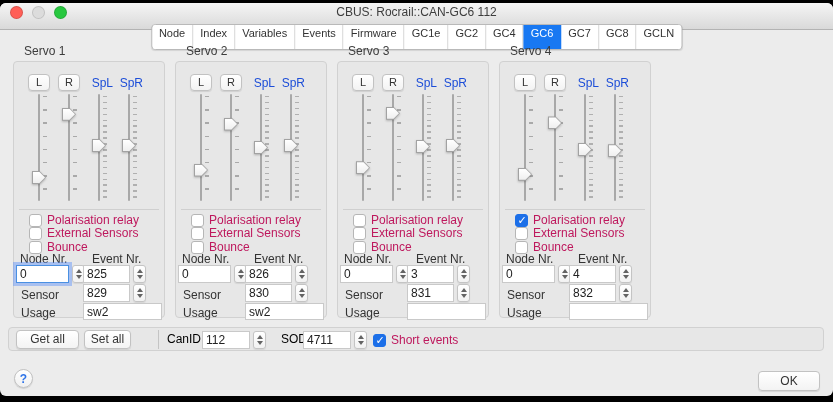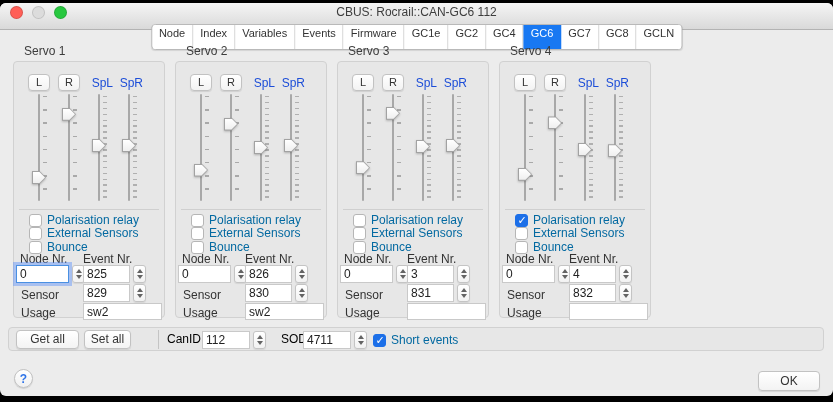--- a/index.html
+++ b/index.html
@@ -84,23 +84,23 @@
   .cb {
     width:13px; height:13px; flex:0 0 13px;
     background:#fff; border:1px solid #b6b6b6; border-radius:3px;
     position:relative;
   }
   .cb.checked { background:var(--check_blue); border-color:var(--check_blue); }
   .cb.checked::after {
     content:"\2713"; position:absolute; left:1.5px; top:-1px;
     color:#fff; font-size:11px; font-weight:bold;
   }
-  .cb-label { font-size:12px; color:#0369a1; white-space:nowrap; }
+  .cb-label { font-size:12px; color:#be185d; white-space:nowrap; }
   .fld-label { position:absolute; font-size:12px; color:#333; white-space:nowrap; }
-  .lbl-node { left:6px; top:190px; } .lbl-event { left:69px; top:190px; }
+  .lbl-node { left:6px; top:190px; } .lbl-event { left:78px; top:190px; }
   .lbl-sensor { left:7px; top:226px; } .lbl-usage { left:7px; top:244px; }
   .tf {
     position:absolute; height:18px; background:#fff; border:1px solid #c9c9c9;
     font-family:"Liberation Sans","DejaVu Sans",sans-serif;
     font-size:12px; color:#222; padding:0 3px; border-radius:0;
   }
   .tf.focused { border:1px solid #4a90e2; box-shadow:0 0 0 3px rgba(90,145,250,.45); }
   .tf-node  { left:2px;  top:203px; width:53px; }
   .tf-event { left:69px; top:203px; width:47px; }
   .tf-sensor{ left:69px; top:222px; width:47px; }

